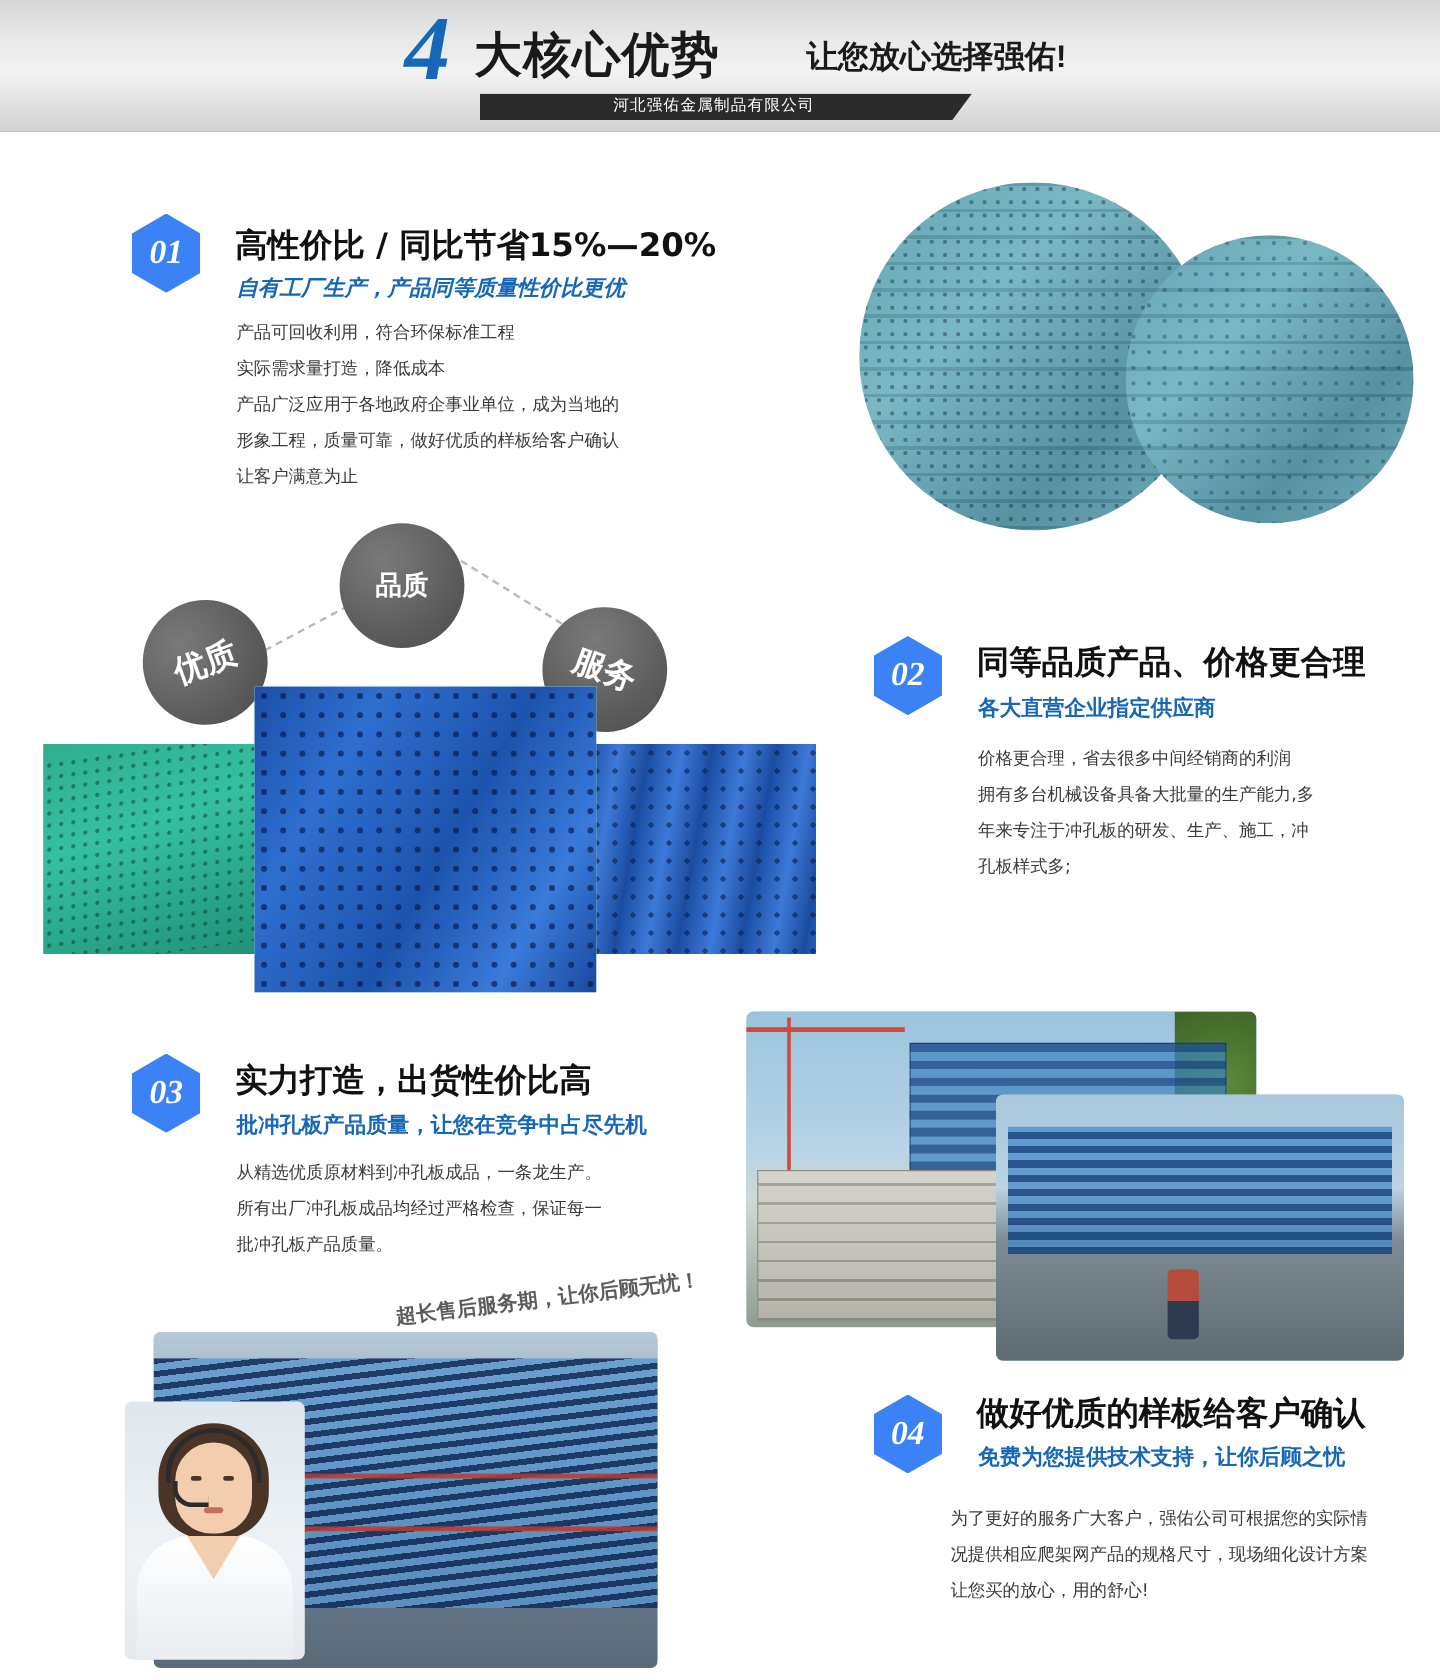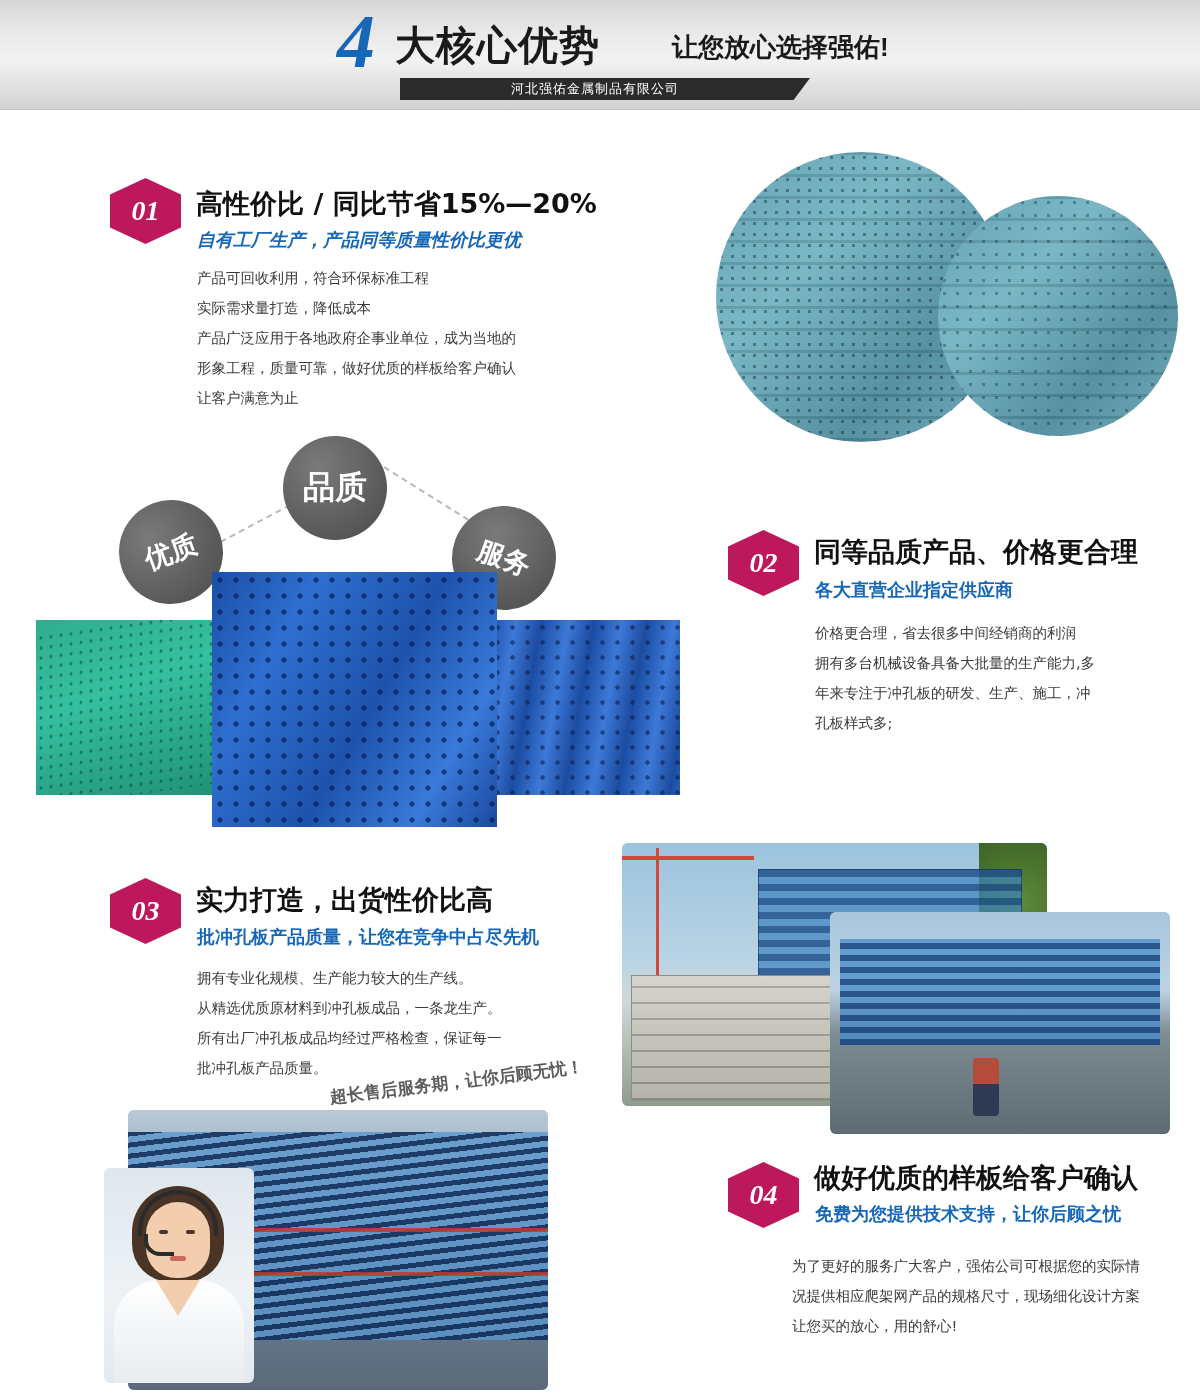--- a/index.html
+++ b/index.html
@@ -44,21 +44,21 @@
     clip-path: polygon(0 0, 100% 0, 96% 100%, 0% 100%);
   }
   .head-bar-text {
     position:absolute; left:400px; top:79px; width:390px; height:20px;
     text-align:center; color:#ffffff; font-size:13px; line-height:20px;
     font-family:"DejaVu Sans", sans-serif; letter-spacing:1px;
   }
 
   
   .hex {
-    position:absolute; width:71px; height:66px; background:#be185d;
+    position:absolute; width:57px; height:66px; background:#3b82f6;
     clip-path: polygon(50% 0%, 100% 25%, 100% 75%, 50% 100%, 0% 75%, 0% 25%);
     color:#fff; font-size:28px; font-weight:bold; font-style:italic;
     display:flex; align-items:center; justify-content:center;
     font-family:"Liberation Serif", serif;
   }
   .title-main {
     position:absolute; font-size:27px; font-weight:bold; color:#111;
     font-family:"DejaVu Sans", sans-serif; white-space:nowrap;
   }
   .title-sub {
@@ -269,21 +269,21 @@
   </div>
   <div class="circ" style="left:938px; top:196px; width:240px; height:240px;">
     <div class="tealpanel">
       <div class="dots sparse"></div>
     </div>
   </div>
 
   <div class="hubline" style="left:205px; top:520px; width:110px; transform:rotate(-28deg);"></div>
   <div class="hubline" style="left:375px; top:498px; width:120px; transform:rotate(32deg);"></div>
 
-  <div class="hubcircle" style="left:283px; top:436px; width:104px; height:104px; font-size:32px;">
+  <div class="hubcircle" style="left:283px; top:436px; width:104px; height:104px; font-size:22px;">
     <span>品质</span>
   </div>
   <div class="hubcircle" style="left:119px; top:500px; width:104px; height:104px; font-size:27px; transform:rotate(-20deg);">
     <span>优质</span>
   </div>
   <div class="hubcircle" style="left:452px; top:506px; width:104px; height:104px; font-size:27px; transform:rotate(20deg);">
     <span>服务</span>
   </div>
 
   <div class="photo" style="left:36px; top:620px; width:195px; height:175px;">
@@ -303,21 +303,20 @@
     <div>价格更合理，省去很多中间经销商的利润</div>
     <div>拥有多台机械设备具备大批量的生产能力,多</div>
     <div>年来专注于冲孔板的研发、生产、施工，冲</div>
     <div>孔板样式多;</div>
   </div>
 
   <div class="hex" style="left:110px; top:878px;">03</div>
   <div class="title-main" style="left:196px; top:882px;">实力打造，出货性价比高</div>
   <div class="title-sub" style="left:197px; top:925px;">批冲孔板产品质量，让您在竞争中占尽先机</div>
   <div class="body-text" style="left:197px; top:963px;">
-    <div>拥有专业化规模、生产能力较大的生产线。</div>
     <div>从精选优质原材料到冲孔板成品，一条龙生产。</div>
     <div>所有出厂冲孔板成品均经过严格检查，保证每一</div>
     <div>批冲孔板产品质量。</div>
   </div>
 
   <div class="photo rounded" style="left:622px; top:843px; width:425px; height:263px;">
     <div class="skysite">
       <div class="greenery"></div>
       <div class="crane"></div>
       <div class="building-net"></div>

